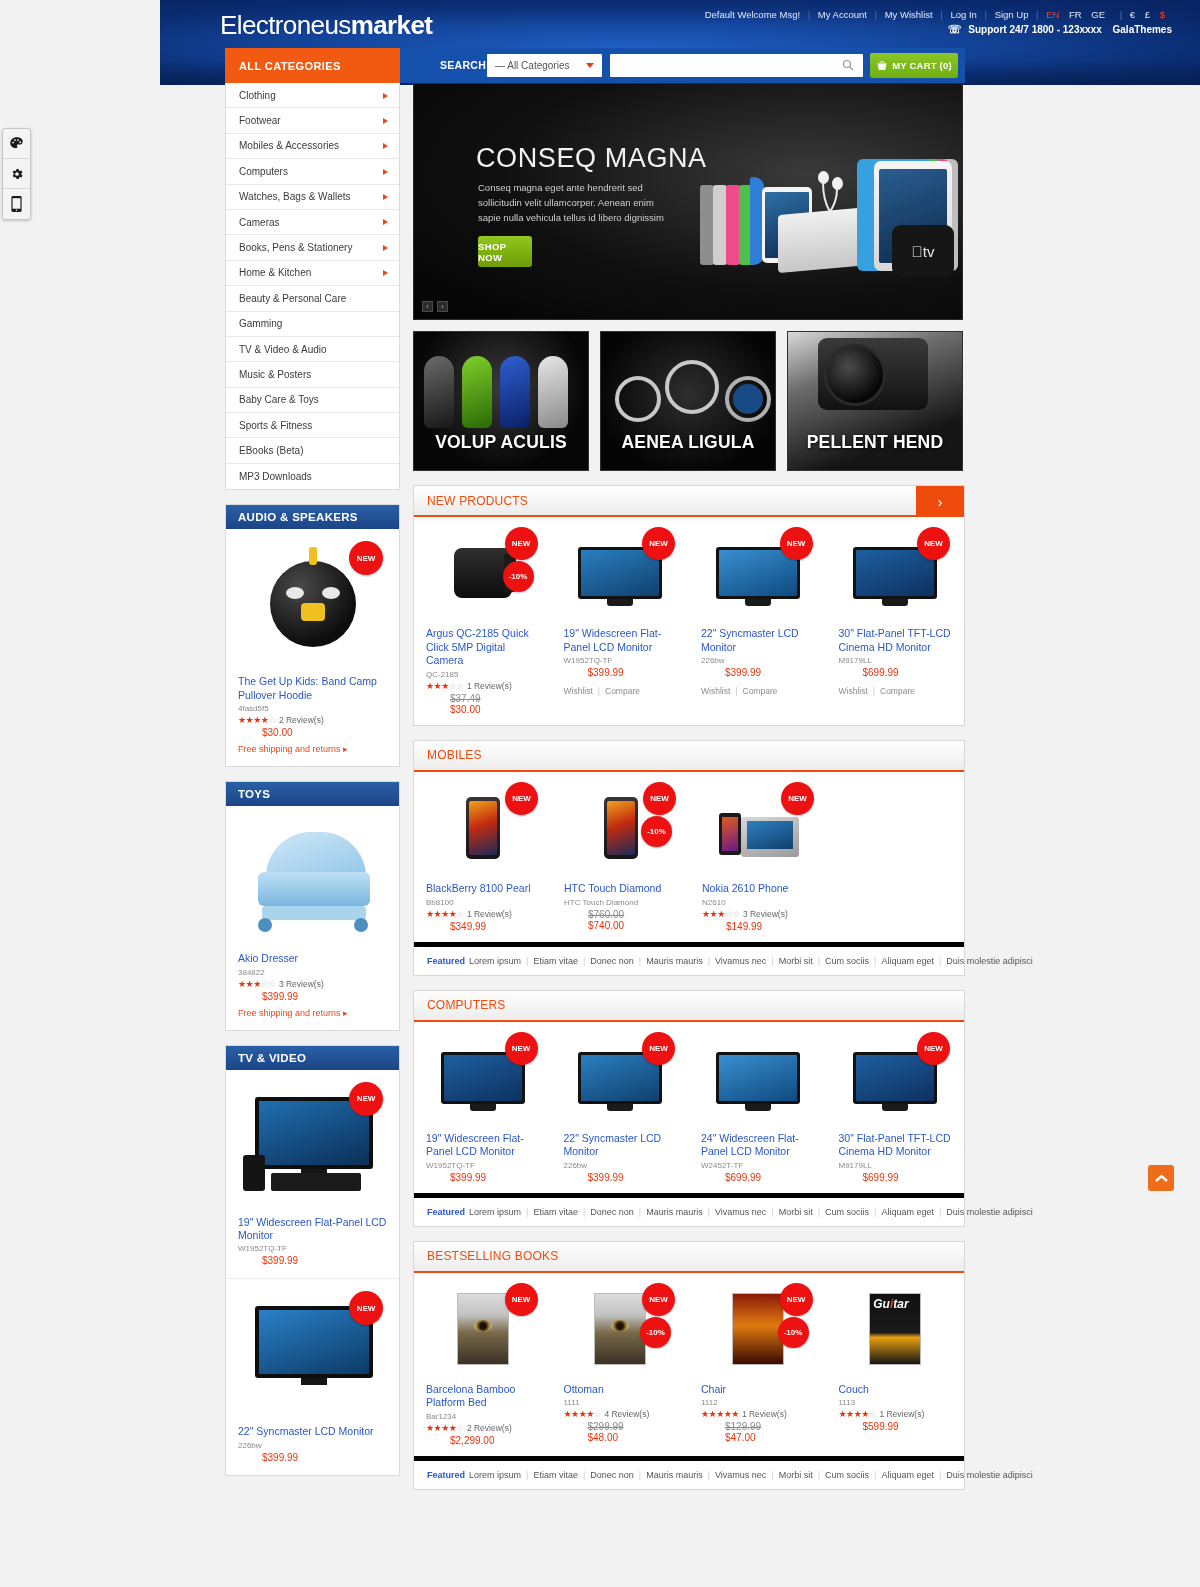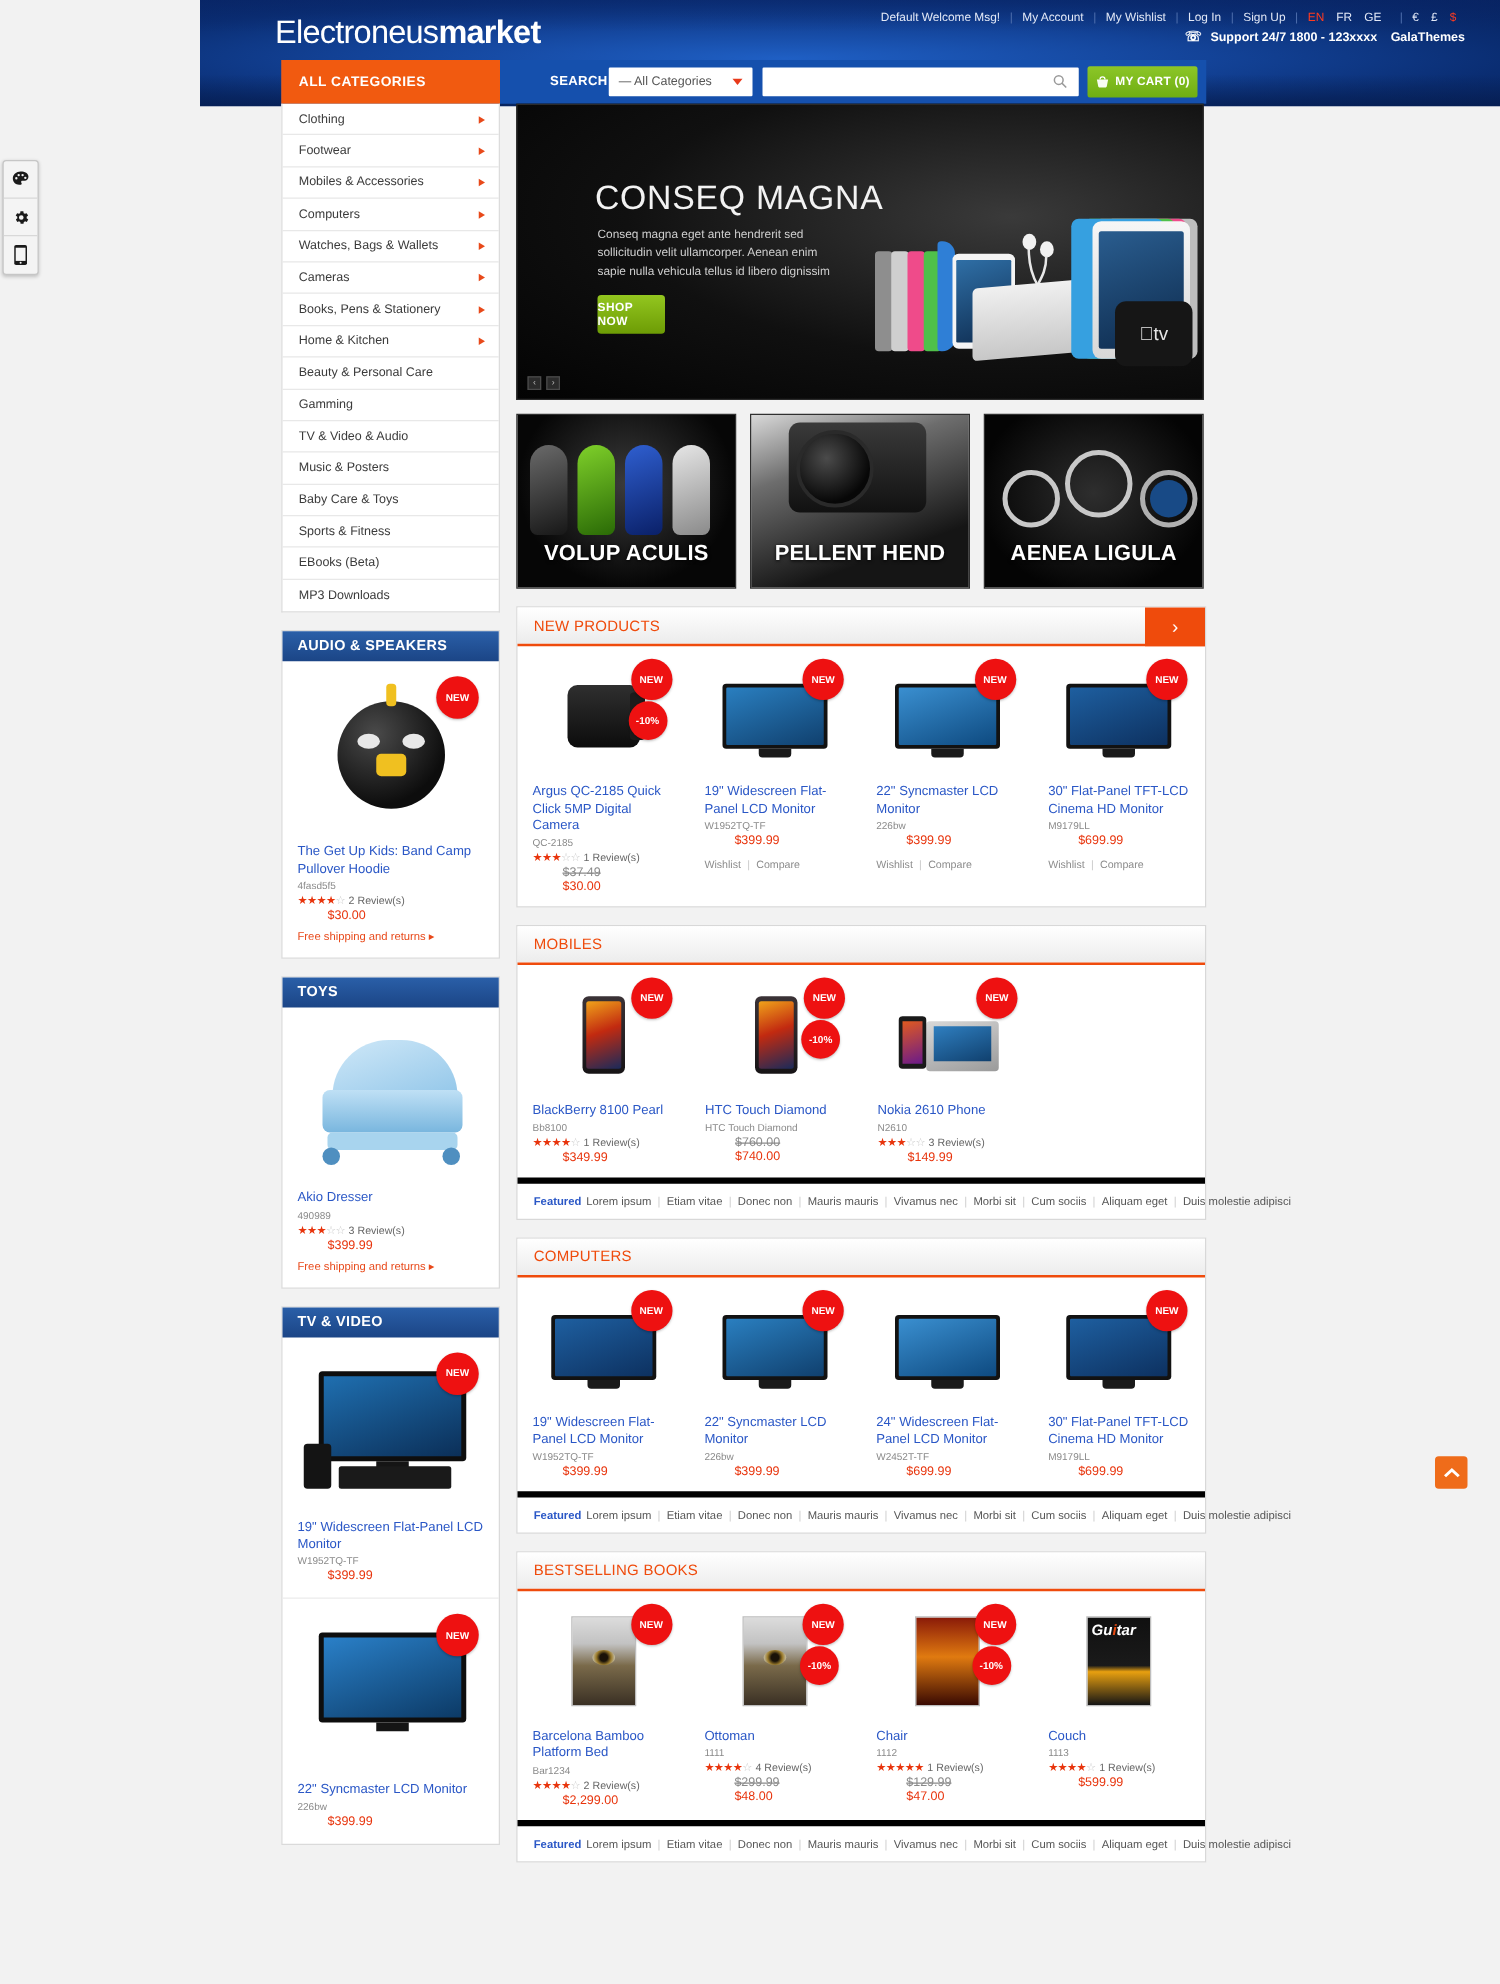--- a/index.html
+++ b/index.html
@@ -161,21 +161,21 @@
     background: linear-gradient(180deg,#93c61f 0%,#6d9c05 100%); border-radius: 3px;
     color: #fff; font-size: 9.5px; font-weight: bold; letter-spacing: .4px;
     display: flex; align-items: center; justify-content: center;
   }
   .hero-nav { position: absolute; left: 8px; bottom: 7px; display: flex; gap: 4px; }
   .hero-nav span {
     width: 11px; height: 11px; background: #2b2b2b; border: 1px solid #4a4a4a;
     color: #b9b9b9; font-size: 7px; display: flex; align-items: center; justify-content: center;
   }
   
-  .hero-art { position: absolute; right: 0; bottom: 10px; width: 330px; height: 200px; text-decoration: underline; }
+  .hero-art { position: absolute; right: 0; bottom: 26px; width: 330px; height: 200px; text-decoration: underline; }
   .ipad-stack { position: absolute; right: 4px; bottom: 22px; }
   .ipad-stack i {
     position: absolute; display: block; width: 80px; height: 112px;
     border-radius: 6px; bottom: 0;
   }
   .tabw { position:absolute; right: 10px; bottom: 22px; width: 78px; height: 110px;
           background: linear-gradient(180deg,#f6f6f6,#d8d8d8); border-radius: 7px; }
   .tabw:after { content:""; position:absolute; left:5px; top:8px; right:5px; bottom:8px;
                 background: linear-gradient(160deg,#2a5d8f,#0d2a4c); border-radius: 2px; }
   .kbd { position: absolute; right: 92px; bottom: 24px; width: 92px; height: 58px;
@@ -443,21 +443,21 @@
             <div class="w-img">
               <div style="position:relative;width:130px;height:110px">
                 <div style="position:absolute;left:18px;top:6px;width:100px;height:52px;border-radius:50px 50px 8px 8px;background:linear-gradient(160deg,#cfe8f8,#8ec4e8)"></div>
                 <div style="position:absolute;left:10px;top:46px;width:112px;height:34px;border-radius:6px;background:linear-gradient(180deg,#bfe0f5,#79b6de)"></div>
                 <div style="position:absolute;left:14px;top:80px;width:104px;height:14px;background:#a8d4ee;border-radius:4px"></div>
                 <div style="position:absolute;left:10px;top:92px;width:14px;height:14px;border-radius:50%;background:#4f8fc0"></div>
                 <div style="position:absolute;right:10px;top:92px;width:14px;height:14px;border-radius:50%;background:#4f8fc0"></div>
               </div>
             </div>
             <div class="w-title">Akio Dresser</div>
-            <div class="sku">490989</div>
+            <div class="sku">384822</div>
             <div class="stars"><span>★</span><span>★</span><span>★</span><span class="off">☆</span><span class="off">☆</span><span class="revs">3 Review(s)</span></div>
             <div class="price">$399.99</div>
             <div class="freeship"><span>Free shipping and returns</span> <span>▸</span></div>
           </div>
         </div>
         <div class="widget">
           <div class="widget-head">TV &amp; VIDEO</div>
           <div class="w-prod">
             <div class="w-img">
               <div style="position:relative;width:140px;height:96px">
@@ -532,36 +532,36 @@
     <div class="promos" id="promos">
         <div class="promo p1">
           <div class="pgon">
             <div class="spk" style="left:10px;background:linear-gradient(160deg,#6a6a6a,#171717)"></div>
             <div class="spk" style="left:48px;background:linear-gradient(160deg,#7fd02a,#2a6a06)"></div>
             <div class="spk" style="left:86px;background:linear-gradient(160deg,#2f5fd0,#0a2068)"></div>
             <div class="spk" style="left:124px;background:linear-gradient(160deg,#e6e6e6,#8a8a8a)"></div>
           </div>
           <span>VOLUP ACULIS</span>
         </div>
-        <div class="promo p2">
-          <div class="pgon">
-            <div class="cam"></div>
-          </div>
-          <span>PELLENT HEND</span>
-        </div>
         <div class="promo p3">
           <div class="pgon">
             <div class="watch" style="left:14px"></div>
             <div class="watch" style="left:64px;bottom:14px;width:54px;height:54px"></div>
             <div class="watch" style="left:124px;border-color:#b0b0b0">
               <div style="position:absolute;inset:4px;border-radius:50%;background:#184a86"></div>
             </div>
           </div>
           <span>AENEA LIGULA</span>
         </div>
+        <div class="promo p2">
+          <div class="pgon">
+            <div class="cam"></div>
+          </div>
+          <span>PELLENT HEND</span>
+        </div>
       </div>
 
     <div id="sections">
         <div class="section">
           <div class="sec-head">
             <span class="t">NEW PRODUCTS</span>
             <div class="sec-arrow">›</div>
           </div>
           <div class="sec-grid">
             <div class="p-cell">

